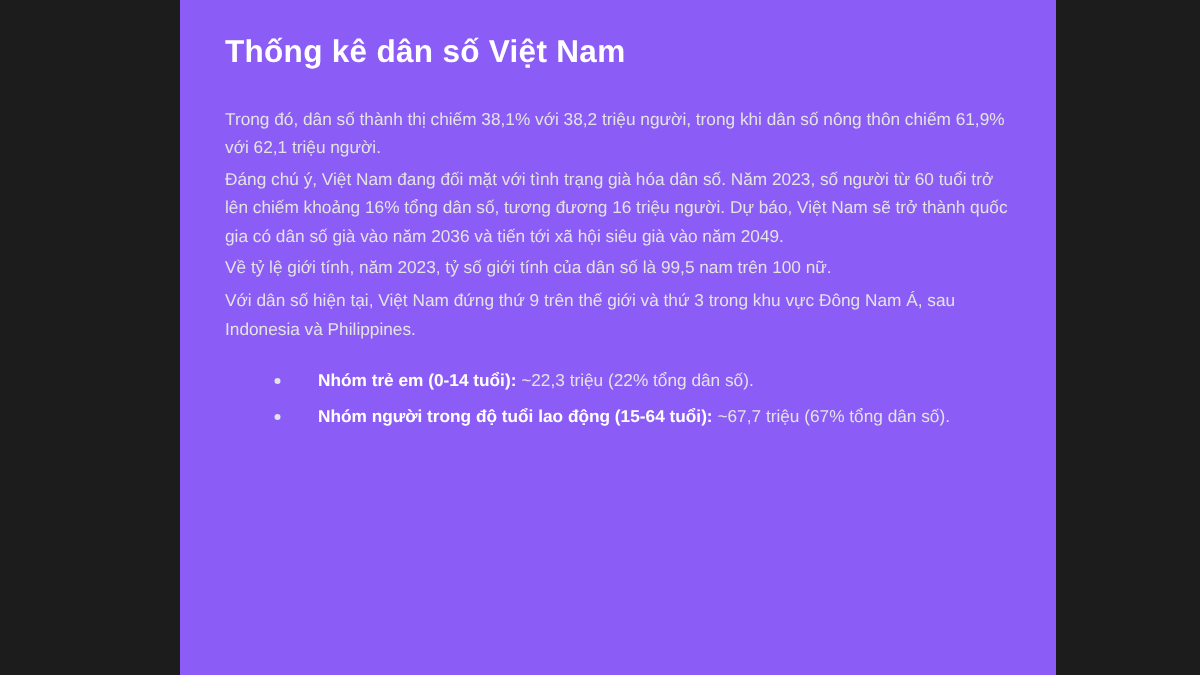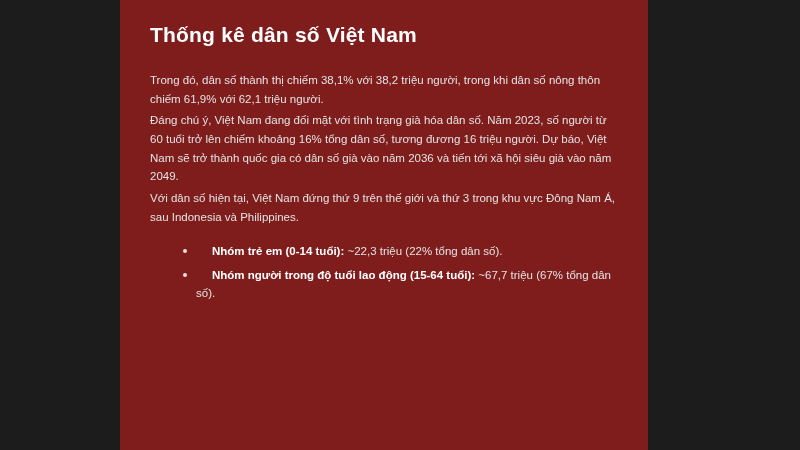--- a/index.html
+++ b/index.html
@@ -16,23 +16,23 @@
   .page {
     position: relative;
     width: 800px;
     height: 450px;
     background: #1c1c1c;
   }
   .content-panel {
     position: absolute;
     left: 120px;
     top: 0;
-    width: 528px;
+    width: 584px;
     height: 450px;
-    background: #7f1d1d;
+    background: #8b5cf6;
   }
   .article {
     padding: 22px 30px 0 30px;
     box-sizing: border-box;
   }
   .article-title {
     color: #ffffff;
     font-size: 21px;
     font-weight: bold;
     letter-spacing: 0.2px;
@@ -77,20 +77,21 @@
 </head>
 <body>
 
 <div class="page">
   <div class="content-panel">
     <div class="article">
       <h1 class="article-title">Thống kê dân số Việt Nam</h1>
 
       <p class="para">Trong đó, dân số thành thị chiếm 38,1% với 38,2 triệu người, trong khi dân số nông thôn chiếm 61,9% với 62,1 triệu người.</p>
       <p class="para">Đáng chú ý, Việt Nam đang đối mặt với tình trạng già hóa dân số. Năm 2023, số người từ 60 tuổi trở lên chiếm khoảng 16% tổng dân số, tương đương 16 triệu người. Dự báo, Việt Nam sẽ trở thành quốc gia có dân số già vào năm 2036 và tiến tới xã hội siêu già vào năm 2049.</p>
+      <p class="para">Về tỷ lệ giới tính, năm 2023, tỷ số giới tính của dân số là 99,5 nam trên 100 nữ.</p>
       <p class="para">Với dân số hiện tại, Việt Nam đứng thứ 9 trên thế giới và thứ 3 trong khu vực Đông Nam Á, sau Indonesia và Philippines.</p>
 
       <ul class="bullets">
         <li>
           <b>Nhóm trẻ em (0-14 tuổi):</b>
           <span>~22,3 triệu (22% tổng dân số).</span>
         </li>
         <li>
           <b>Nhóm người trong độ tuổi lao động (15-64 tuổi):</b>
           <span>~67,7 triệu (67% tổng dân số).</span>

